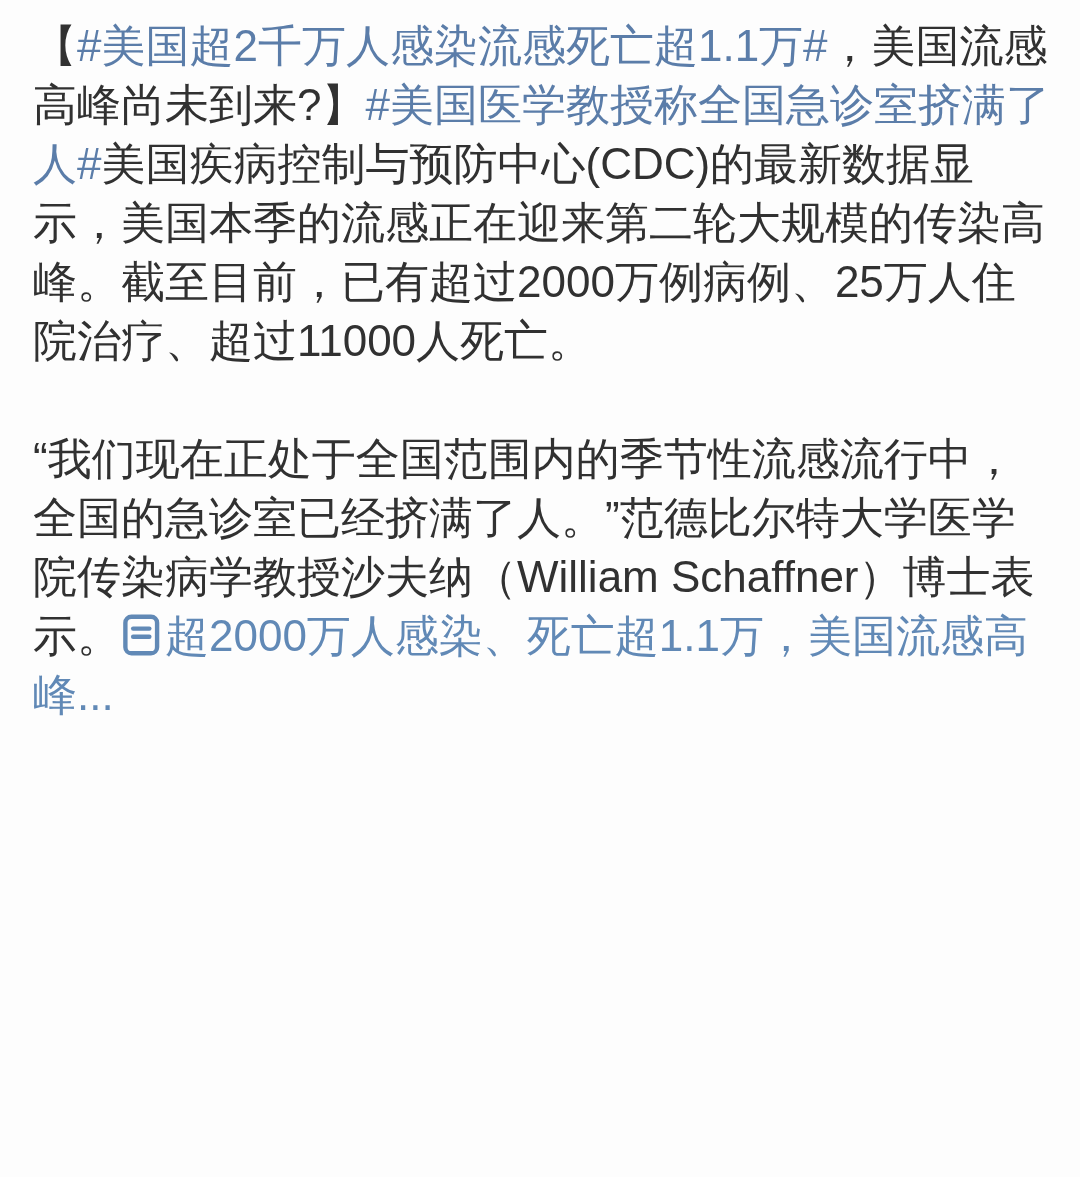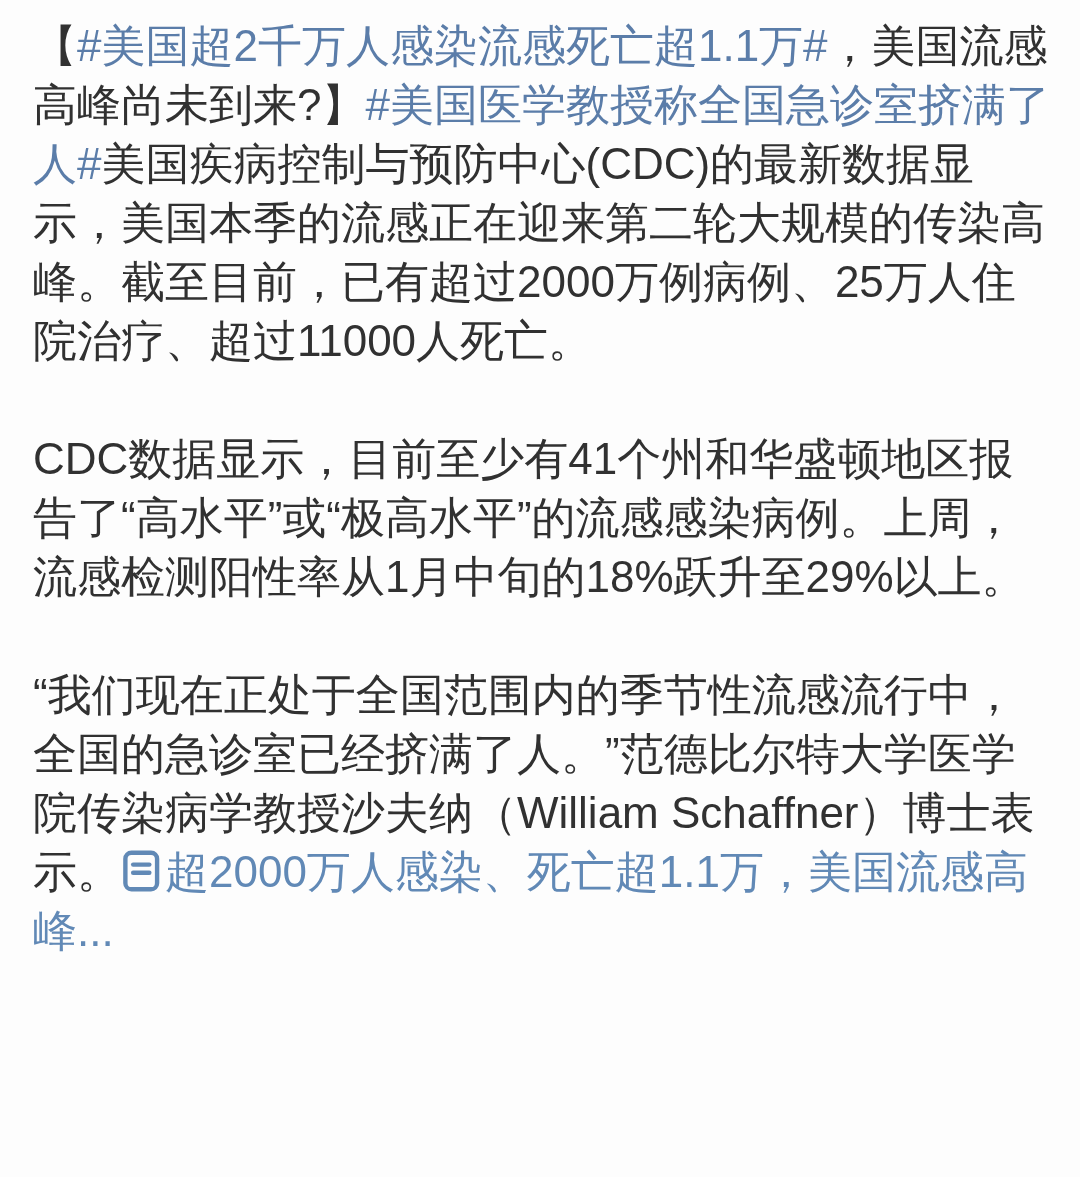--- a/index.html
+++ b/index.html
@@ -44,20 +44,19 @@
     vertical-align: -0.14em;
     margin-right: 0.08em;
   }
 </style>
 </head>
 <body>
 
 <div class="post">
   <div class="post-body">
       <p class="para"><span>【</span><span class="hashtag">#美国超2千万人感染流感死亡超1.1万#</span><span>，美国流感高峰尚未到来?】</span><span class="hashtag">#美国医学教授称全国急诊室挤满了人#</span><span>美国疾病控制与预防中心(CDC)的最新数据显示，美国本季的流感正在迎来第二轮大规模的传染高峰。截至目前，已有超过2000万例病例、25万人住院治疗、超过11000人死亡。</span></p>
-      <p class="para"><span>CDC数据显示，目前至少有41个州和华盛顿地区报告了“高水平”或“极高水平”的流感感染病例。上周，流感检测阳性率从1月中旬的18%跃升至29%以上。</span></p>
       <p class="para"><span>“我们现在正处于全国范围内的季节性流感流行中，全国的急诊室已经挤满了人。”范德比尔特大学医学院传染病学教授沙夫纳（William Schaffner）博士表示。</span><span class="article-link"><svg viewBox="0 0 24 26" class="link-icon">
             <rect x="2.6" y="2.2" width="18.8" height="21.6" rx="3.6" fill="none" stroke="currentColor" stroke-width="2.6"></rect>
             <line x1="7.2" x2="16.8" y1="9.2" y2="9.2" stroke="currentColor" stroke-width="2.6" stroke-linecap="round"></line>
             <line x1="7.2" x2="16.8" y1="14" y2="14" stroke="currentColor" stroke-width="2.6" stroke-linecap="round"></line>
           </svg>超2000万人感染、死亡超1.1万，美国流感高峰...</span></p>
     </div>
 </div>
 
 </body></html>

